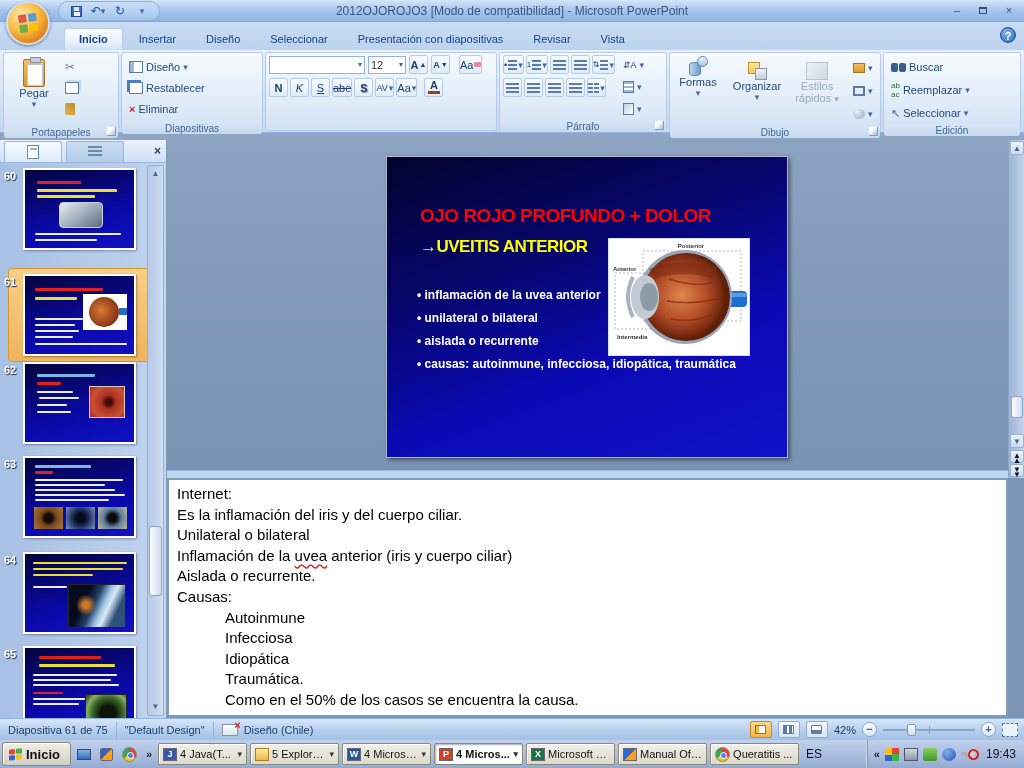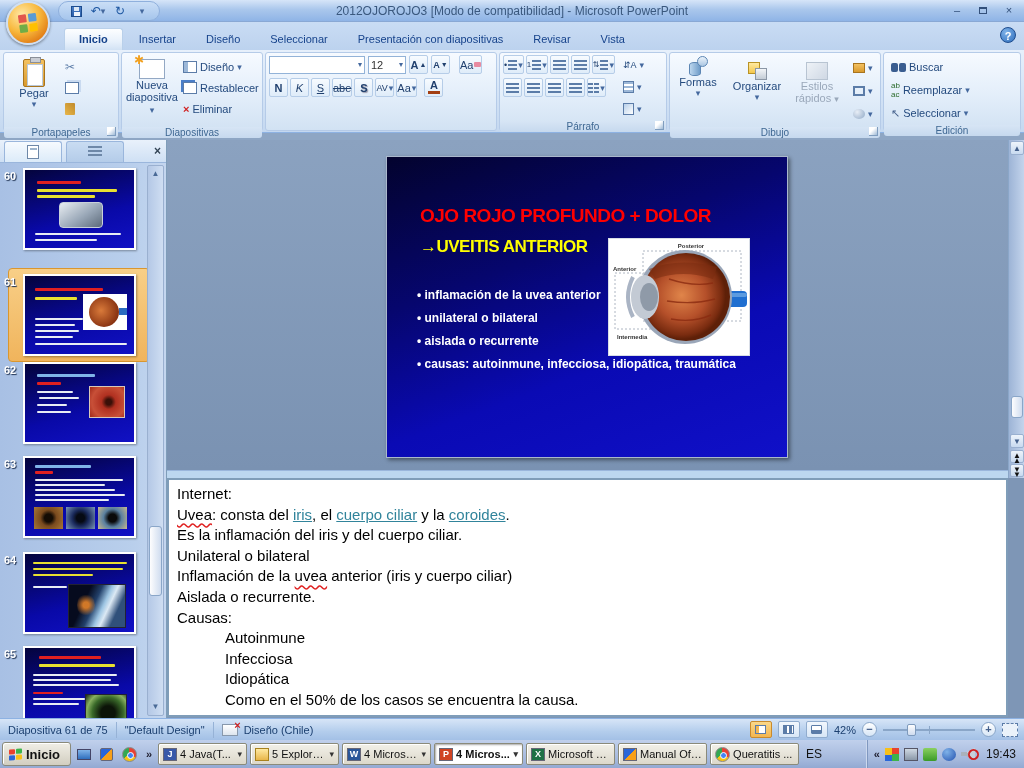--- a/index.html
+++ b/index.html
@@ -244,25 +244,20 @@
         </div>
       </div>
       <div class="rg-label">
           <span>Portapapeles</span>
           <span class="launcher"></span>
         </div>
     </div>
 
     <div class="rgroup" style="width:142px">
       <div class="rg-body">
-        <div class="bigbtn" style="width:58px">
-          <span class="newslide-ic"></span>
-          <span class="lbl">Nueva</span>
-          <span class="lbl"><span>diapositiva</span> <span class="arrow">▾</span></span>
-        </div>
         <div class="smallcol">
           <span class="sbtn">
               <span class="ric" style="border:1px solid #5b7ca8;background:linear-gradient(90deg,#9db8d8 30%,#fff 30%)"></span>
               <span>Diseño</span>
               <span class="arrow">▾</span>
             </span>
           <span class="sbtn">
               <span class="ric" style="border:1px solid #5b7ca8;background:#fff;box-shadow:-2px -2px 0 #4a7ec8"></span>
               <span>Restablecer</span>
             </span>
@@ -602,29 +597,29 @@
             </defs>
           </svg>
         </div>
       </div>
     </div>
 
     <div id="split-band"></div>
 
     <div id="notes">
       <div class="nline">Internet:</div>
-      <div class="nline"><span class="spell">Uvea</span><span>: consta del </span><span class="nlink">iris</span><span>, el </span><span class="nlink">cuerpo ciliar</span><span> y la </span><span class="nlink">coroides</span><span>.</span></div>
       <div class="nline">Es la inflamación del iris y del cuerpo ciliar.</div>
       <div class="nline">Unilateral o bilateral</div>
       <div class="nline"><span>Inflamación de la </span><span class="spell">uvea</span><span> anterior (iris y cuerpo ciliar)</span></div>
       <div class="nline">Aislada o recurrente.</div>
       <div class="nline">Causas:</div>
       <div class="nline indent">Autoinmune</div>
       <div class="nline indent">Infecciosa</div>
       <div class="nline indent">Idiopática</div>
+      <div class="nline indent">Traumática.</div>
       <div class="nline indent">Como en el 50% de los casos se encuentra la causa.</div>
     </div>
 
     <div id="vscroll">
       <span class="vbtn" style="top:1px">▲</span>
       <span class="scr-thumb" style="top:256px;height:22px;left:2px;width:12px;position:absolute"></span>
       <span class="vbtn" style="top:294px">▼</span>
       <span class="vbtn dbl" style="top:310px;height:13px">▲<br>▲</span>
       <span class="vbtn dbl" style="top:324px;height:13px">▼<br>▼</span>
     </div>

